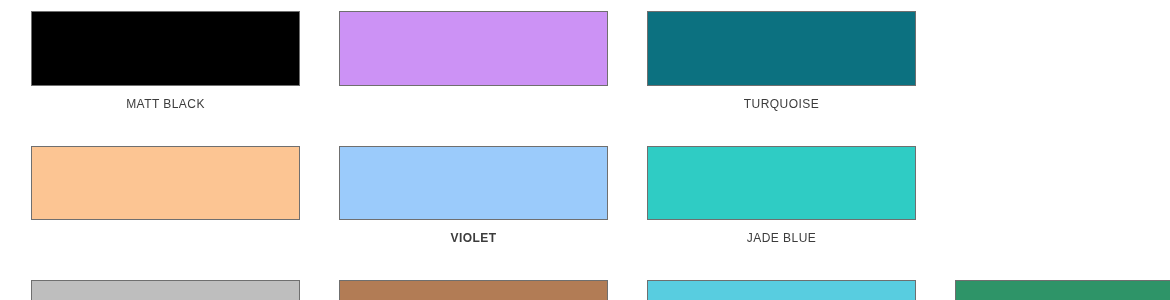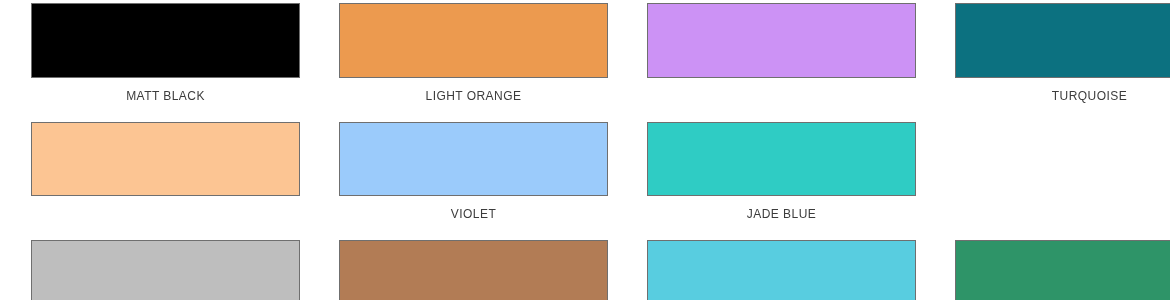--- a/index.html
+++ b/index.html
@@ -20,21 +20,21 @@
     width: 1170px;
     height: 300px;
     box-sizing: border-box;
     overflow: hidden;
   }
 
   .swatch-row {
     display: flex;
     width: 1170px;
     box-sizing: border-box;
-    padding: 4px 31px;
+    padding: 12px 31px;
     
   }
 
   .swatch-cell {
     box-sizing: border-box;
     width: 269px;
     margin-right: 39px;
     display: flex;
     flex-direction: column;
     align-items: center;
@@ -73,39 +73,35 @@
 <body style="background: rgb(255, 255, 255);">
 
 <div id="swatch-grid">
 
   <div class="swatch-row row-1">
     <div class="swatch-cell">
       <span class="swatch-chip" style="background-color: rgb(0, 0, 0); border-color: rgb(111, 111, 111);"></span>
       <span class="swatch-label" style="color: rgb(60, 60, 60);">MATT BLACK</span>
     </div>
     <div class="swatch-cell">
-      <span class="swatch-chip" style="background-color: rgb(236, 154, 79); border-color: rgb(111, 111, 111);"></span>
-      <span class="swatch-label" style="color: rgb(60, 60, 60);">LIGHT ORANGE</span>
-    </div>
-    <div class="swatch-cell">
       <span class="swatch-chip" style="background-color: rgb(204, 146, 245); border-color: rgb(111, 111, 111);"></span>
     </div>
     <div class="swatch-cell">
       <span class="swatch-chip" style="background-color: rgb(12, 113, 128); border-color: rgb(111, 111, 111);"></span>
       <span class="swatch-label" style="color: rgb(60, 60, 60);">TURQUOISE</span>
     </div>
   </div>
 
   <div class="swatch-row row-2">
     <div class="swatch-cell">
       <span class="swatch-chip" style="background-color: rgb(252, 197, 147); border-color: rgb(111, 111, 111);"></span>
     </div>
     <div class="swatch-cell">
       <span class="swatch-chip" style="background-color: rgb(155, 203, 251); border-color: rgb(111, 111, 111);"></span>
-      <span class="swatch-label" style="color: rgb(60, 60, 60);">VIOLET</span>
+      <span class="swatch-label" style="color: rgb(60, 60, 60); font-weight: bold;">VIOLET</span>
     </div>
     <div class="swatch-cell">
       <span class="swatch-chip" style="background-color: rgb(47, 204, 196); border-color: rgb(111, 111, 111);"></span>
       <span class="swatch-label" style="color: rgb(60, 60, 60);">JADE BLUE</span>
     </div>
   </div>
 
   <div class="swatch-row row-3">
     <div class="swatch-cell">
       <span class="swatch-chip" style="background-color: rgb(190, 190, 190); border-color: rgb(111, 111, 111);"></span>

